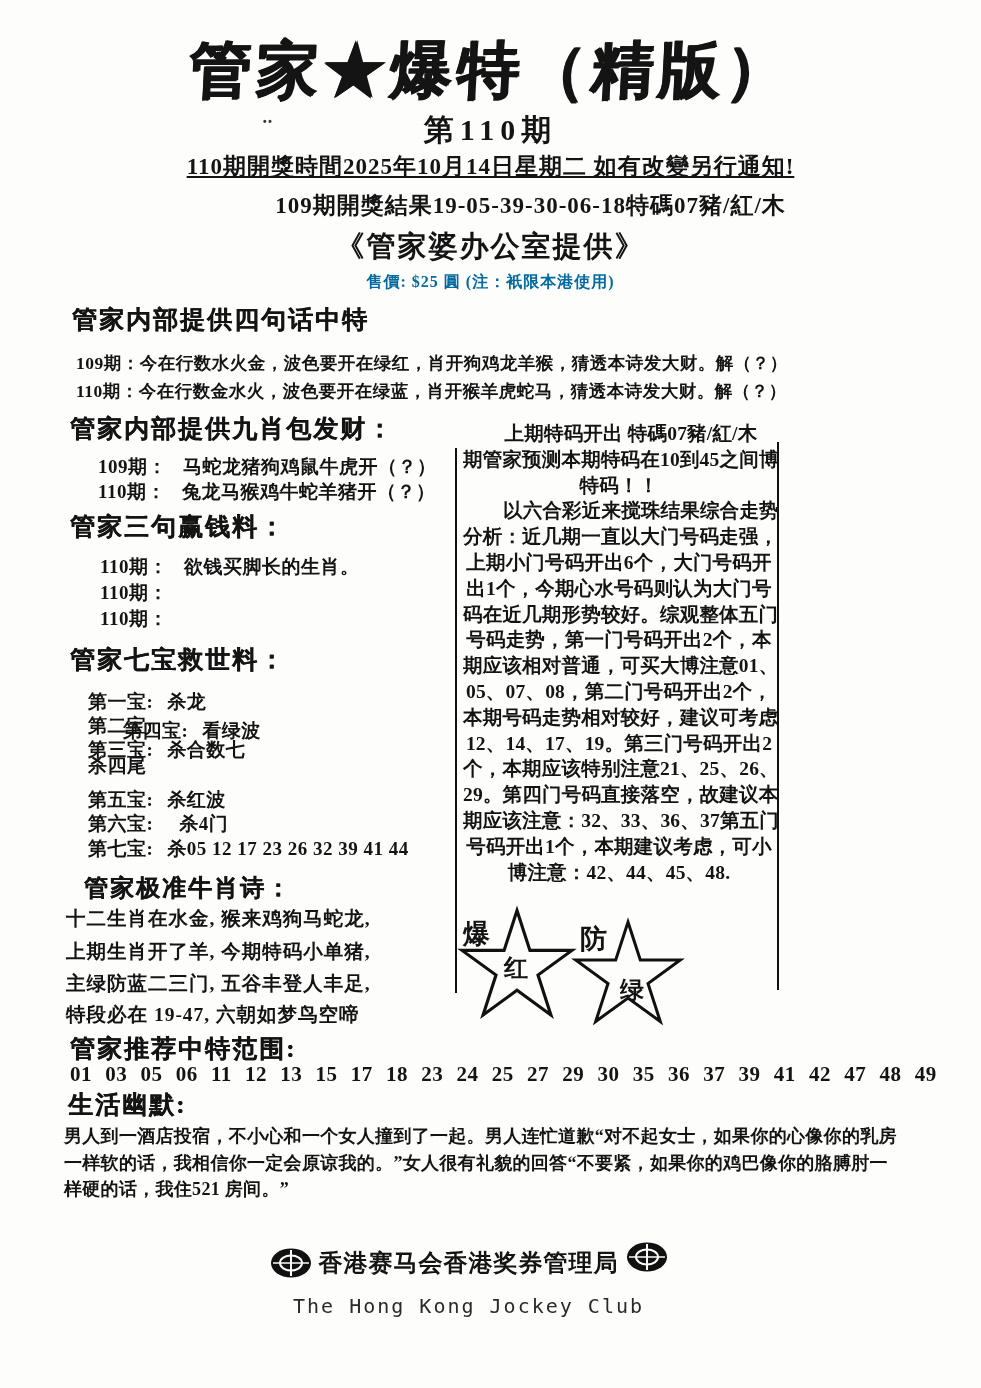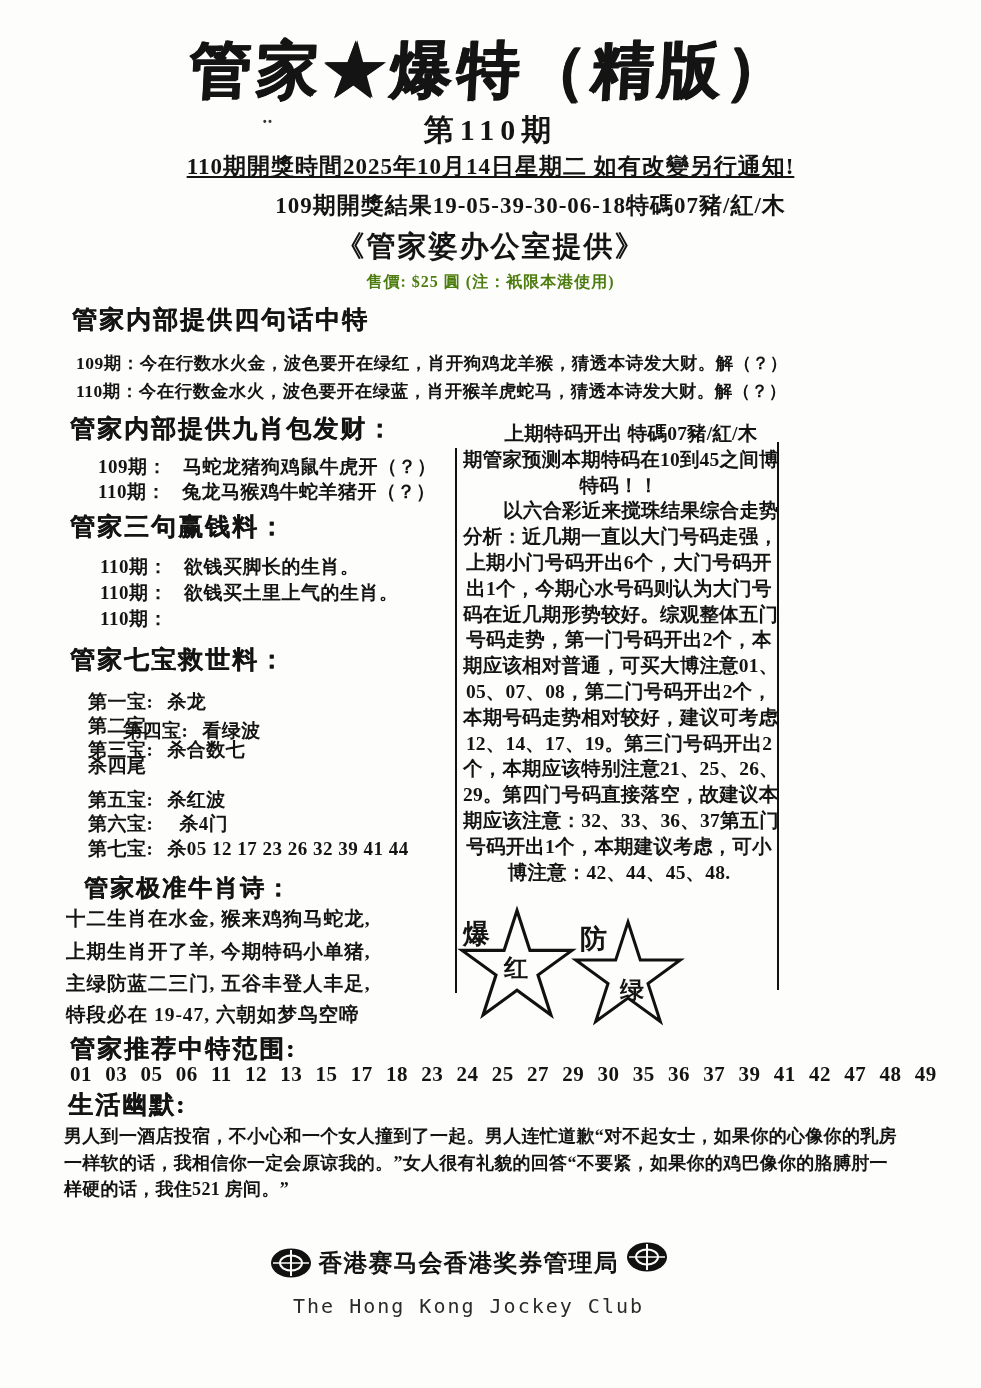--- a/index.html
+++ b/index.html
@@ -19,21 +19,21 @@
     top:28px;font-size:62px;font-weight:900;letter-spacing:5px;
     transform:skewX(-3deg);
     text-shadow:1.5px 0 0 #141414, 0 1px 0 #141414;
     white-space:nowrap;
   }
   .smudge{left:262px;top:108px;font-size:16px;font-weight:700;letter-spacing:2px;color:#333;}
   .issue{top:110px;font-size:30px;font-weight:700;letter-spacing:6px;}
   .draw-line{top:151px;font-size:23px;font-weight:900;letter-spacing:1px;text-decoration:underline;}
   .result-line{top:190px;font-size:23px;font-weight:700;letter-spacing:1px;padding-left:40px;}
   .provider{top:227px;font-size:29px;font-weight:900;letter-spacing:2px;}
-  .price{top:272px;font-size:16px;font-weight:700;letter-spacing:1px;color:#4d7c0f;}
+  .price{top:272px;font-size:16px;font-weight:700;letter-spacing:1px;color:#0369a1;}
   
   .h-sec{font-weight:900;font-size:25px;letter-spacing:2px;text-shadow:0.6px 0 0 #141414;white-space:nowrap;}
   .h4sent{left:72px;top:303px;}
   .fourline{left:76px;font-size:17.5px;font-weight:700;letter-spacing:0.5px;white-space:nowrap;}
   
   .row{display:flex;gap:16px;font-size:19px;font-weight:700;white-space:nowrap;letter-spacing:0.5px;}
   .row .lab{flex:none;}
   .poemline{left:66px;font-size:19.5px;font-weight:700;letter-spacing:1px;white-space:nowrap;}
   
   .divider{width:2px;background:#111;}
@@ -92,21 +92,20 @@
     <span>兔龙马猴鸡牛蛇羊猪开（？）</span>
   </div>
 
   <div class="abs h-sec" style="left:70px;top:510px;">管家三句赢钱料：</div>
   <div class="abs row" style="left:100px;top:554px;">
     <span class="lab">110期：</span>
     <span>欲钱买脚长的生肖。</span>
   </div>
   <div class="abs row" style="left:100px;top:580px;">
     <span class="lab">110期：</span>
-    <span>欲钱买土里上气的生肖。</span>
   </div>
   <div class="abs row" style="left:100px;top:606px;">
     <span class="lab">110期：</span>
   </div>
 
   <div class="abs h-sec" style="left:70px;top:643px;">管家七宝救世料：</div>
   <div class="abs row" style="left:88px;top:689px;gap:14px;">
     <span class="lab">第一宝:</span>
     <span>杀龙</span>
   </div>

